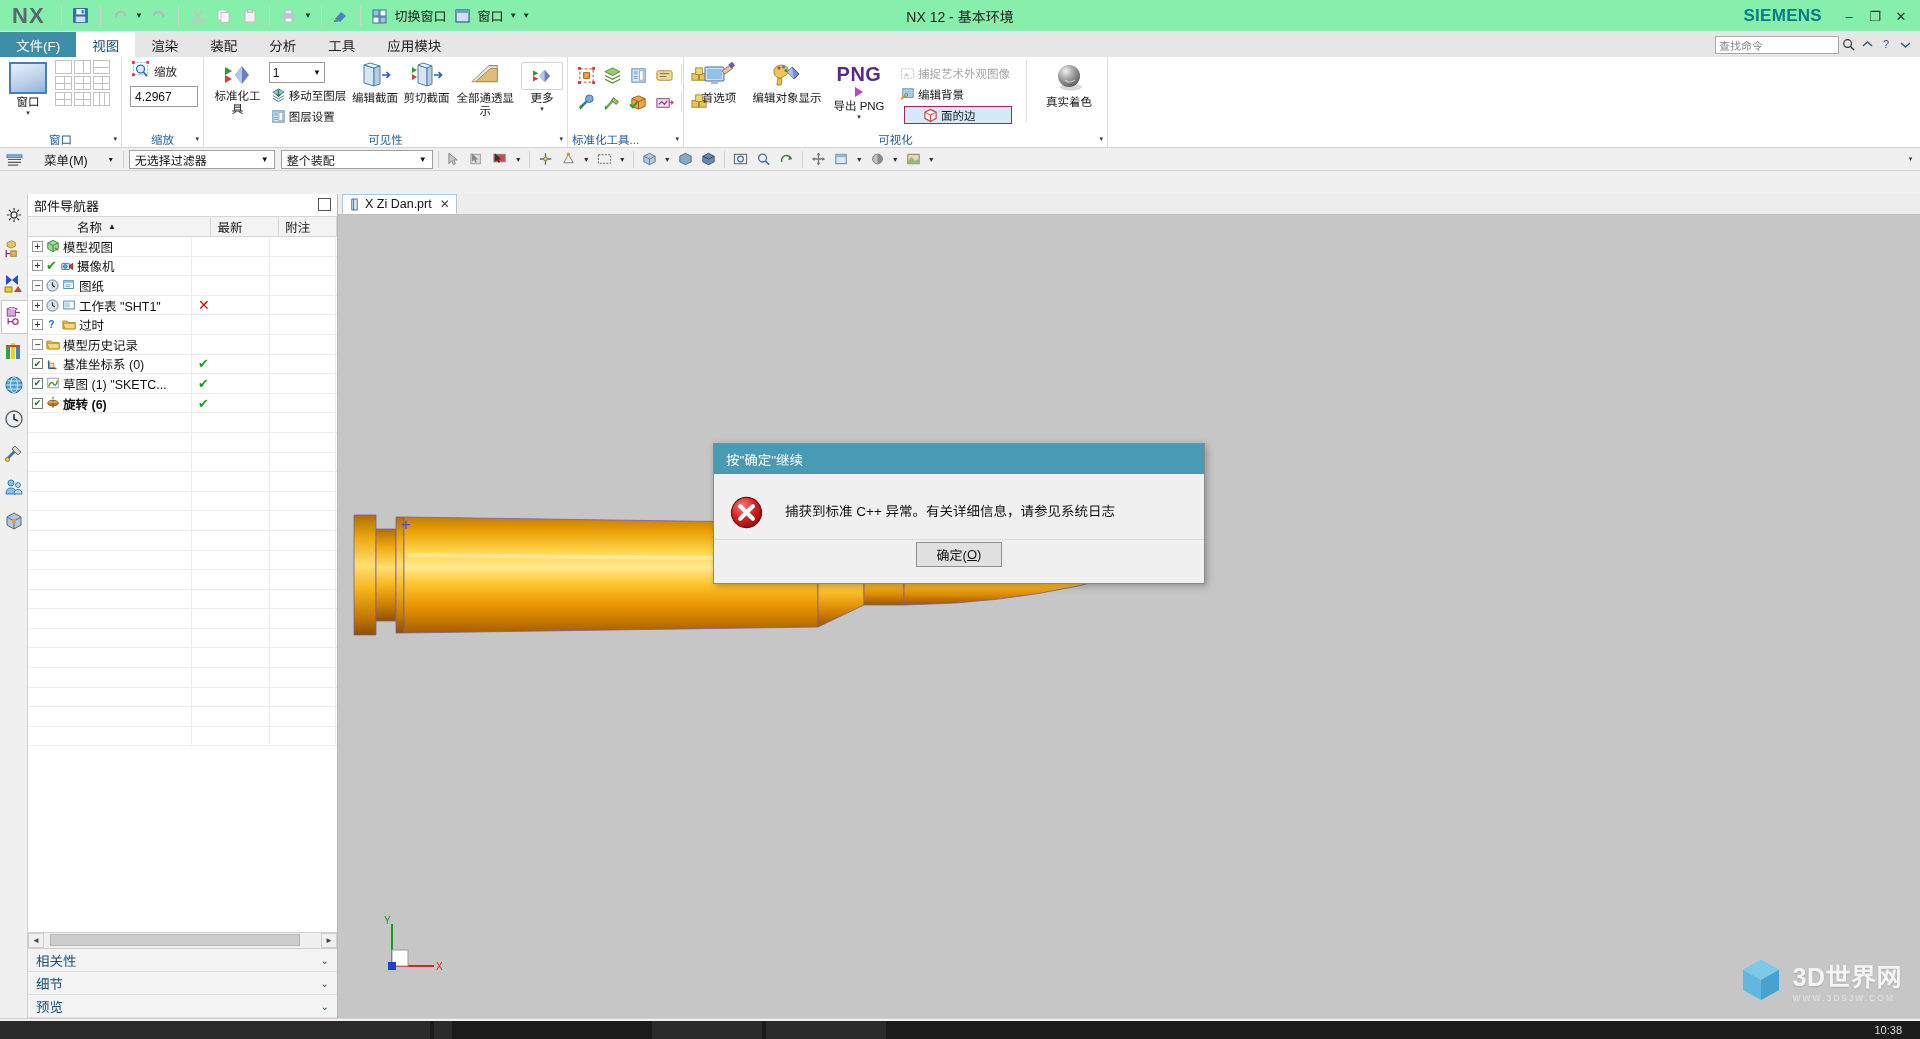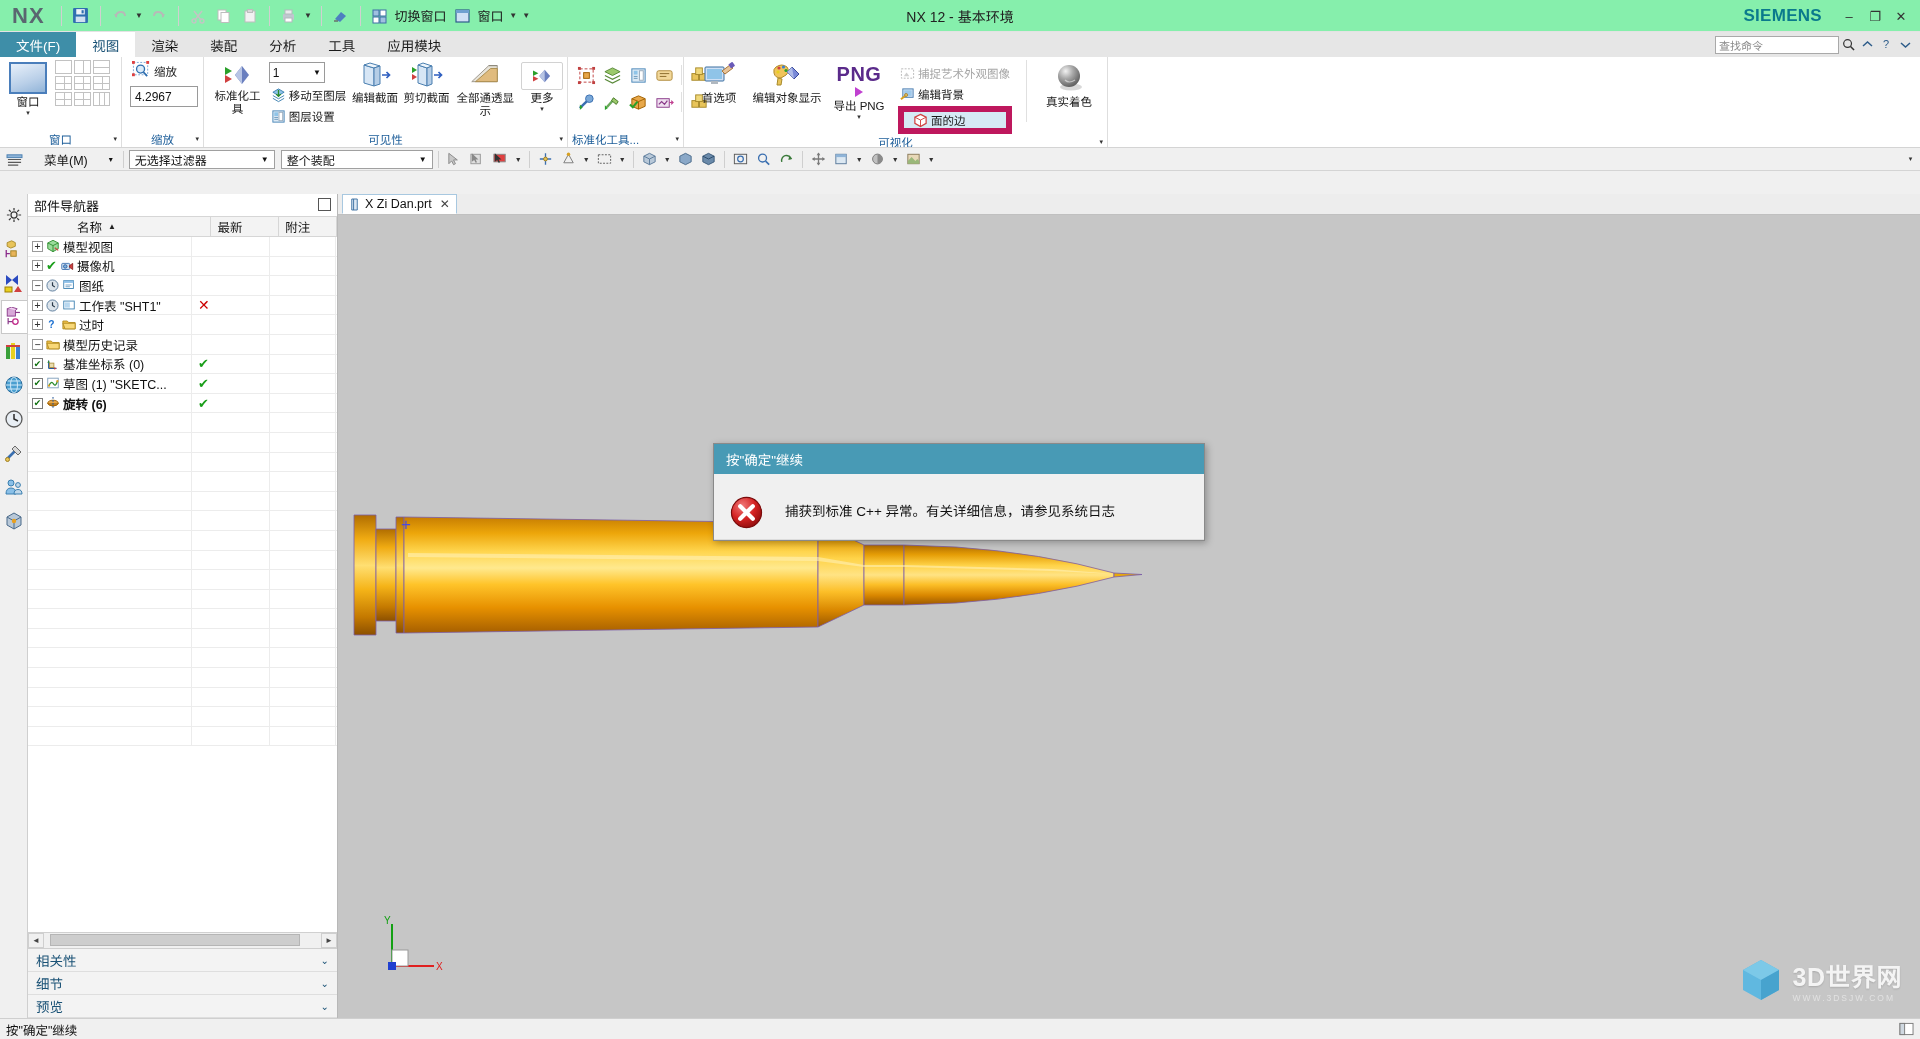--- a/index.html
+++ b/index.html
@@ -189,22 +189,23 @@
   .txt-row {
     display: flex; align-items: center; gap: 3px;
     font-size: 11.5px; color: #1a1a1a;
     padding: 1px 2px;
     cursor: default;
     white-space: nowrap;
   }
   .txt-row.disabled { color: #a6a6a6; }
   .txt-row.sel {
     background: #d6eaf5;
-    border: 6px solid #be185d;
-    padding: 0 9px;
+    border: 1px solid #be185d;
+    padding: 0 18px;
+    margin-left: 6px;
   }
   .vsep { width: 1px; height: 62px; background: #e0e0e0; margin: 0 3px; }
 
   
   .lay-grid { display: flex; flex-direction: column; gap: 2px; margin-left: 3px; }
   .lay-row { display: flex; gap: 2px; }
   .lay-cell {
     width: 17px; height: 14px;
     border: 1px solid #c2c2c2;
     background: #fff;
@@ -1644,26 +1645,40 @@
           <stop offset="0%" stop-color="#f07a7a"></stop>
               <stop offset="55%" stop-color="#d42222"></stop>
               <stop offset="100%" stop-color="#8f0d0d"></stop>
         </radialGradient>
           </defs>
         <circle cx="17" cy="17" r="15.5" fill="url(#errg)" stroke="#7a0b0b" stroke-width="1.2"></circle>
         <path d="M10.5 10.5 L23.5 23.5 M23.5 10.5 L10.5 23.5" stroke="#ffffff" stroke-width="4.3" stroke-linecap="round"></path>
       </svg>
       <div class="modal-msg">捕获到标准 C++ 异常。有关详细信息，请参见系统日志</div>
     </div>
+    <div class="modal-foot">
+      <div class="modal-btn">
+        <span>确定(</span>
+          <u>O</u>
+          <span>)</span>
+      </div>
+    </div>
   </div>
 
   <div class="statusbar">
     <span>按"确定"继续</span>
     <div class="status-right">
       <svg width="15" height="14" viewBox="0 0 16 15">
           <rect x="1" y="1.5" width="14" height="12" fill="#fff" stroke="#7a7a7a"></rect>
           <rect x="1" y="1.5" width="5" height="12" fill="#cfd8e0" stroke="#7a7a7a"></rect>
         </svg>
     </div>
   </div>
 
+  <div class="os-strip">
+    <div class="os-seg" style="width:430px;margin-left:0"></div>
+    <div class="os-seg" style="width:18px;margin-left:4px"></div>
+    <div class="os-seg" style="width:110px;margin-left:200px"></div>
+    <div class="os-seg" style="width:120px;margin-left:4px"></div>
+    <div class="os-clock">10:38</div>
+  </div>
 
 </div>
 
 </body></html>

